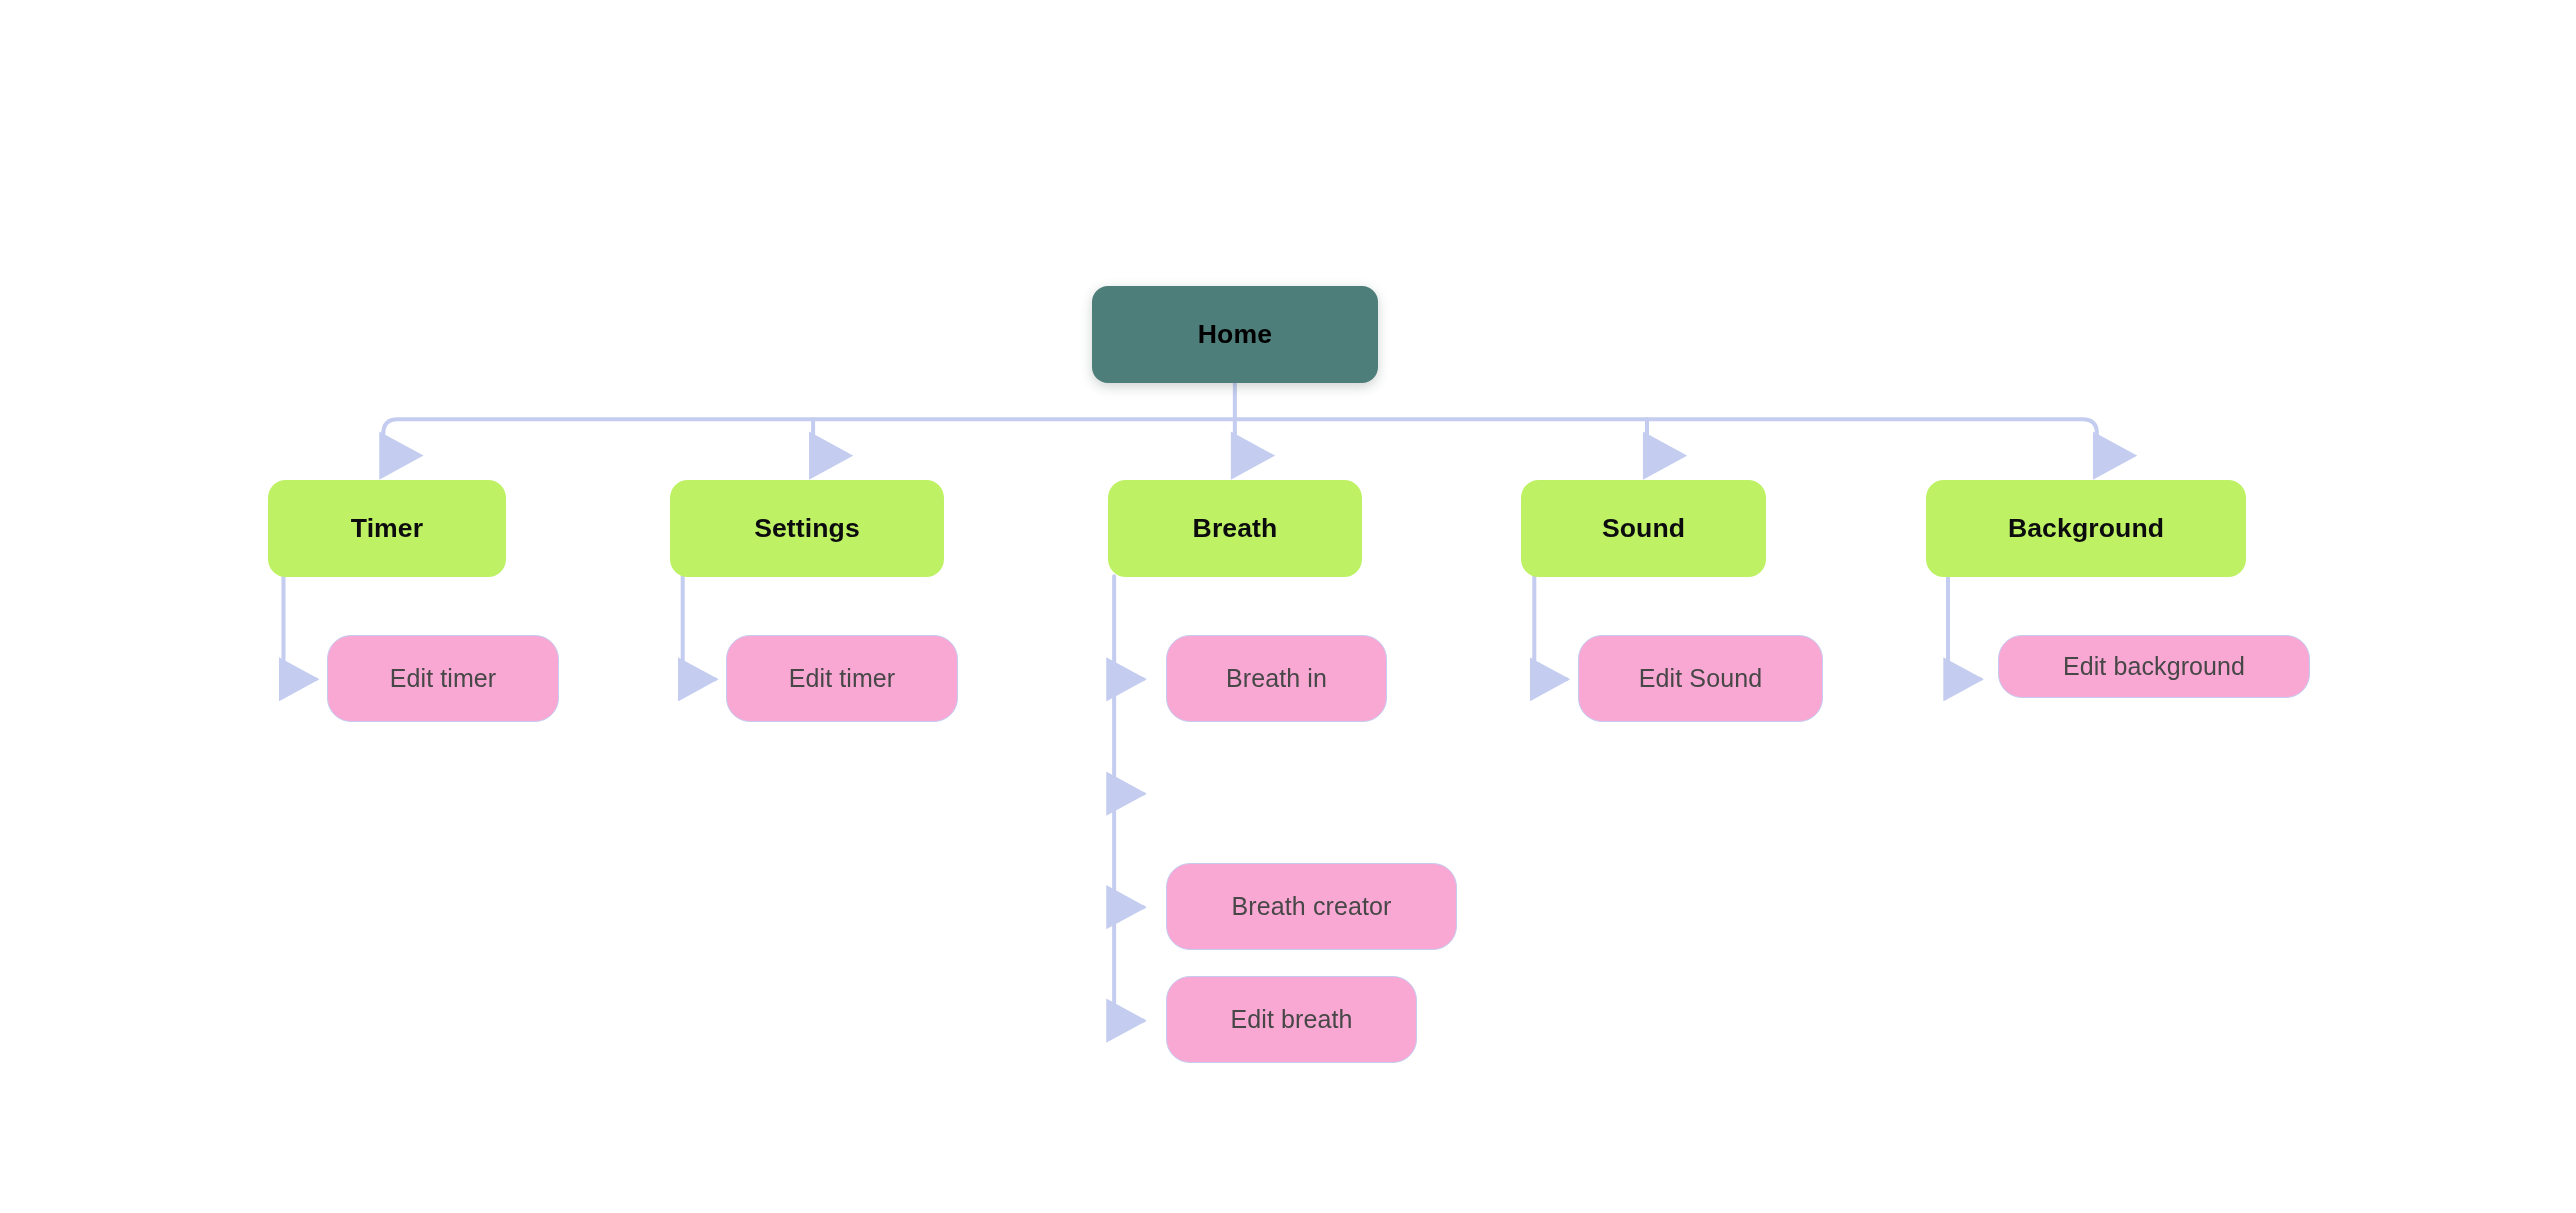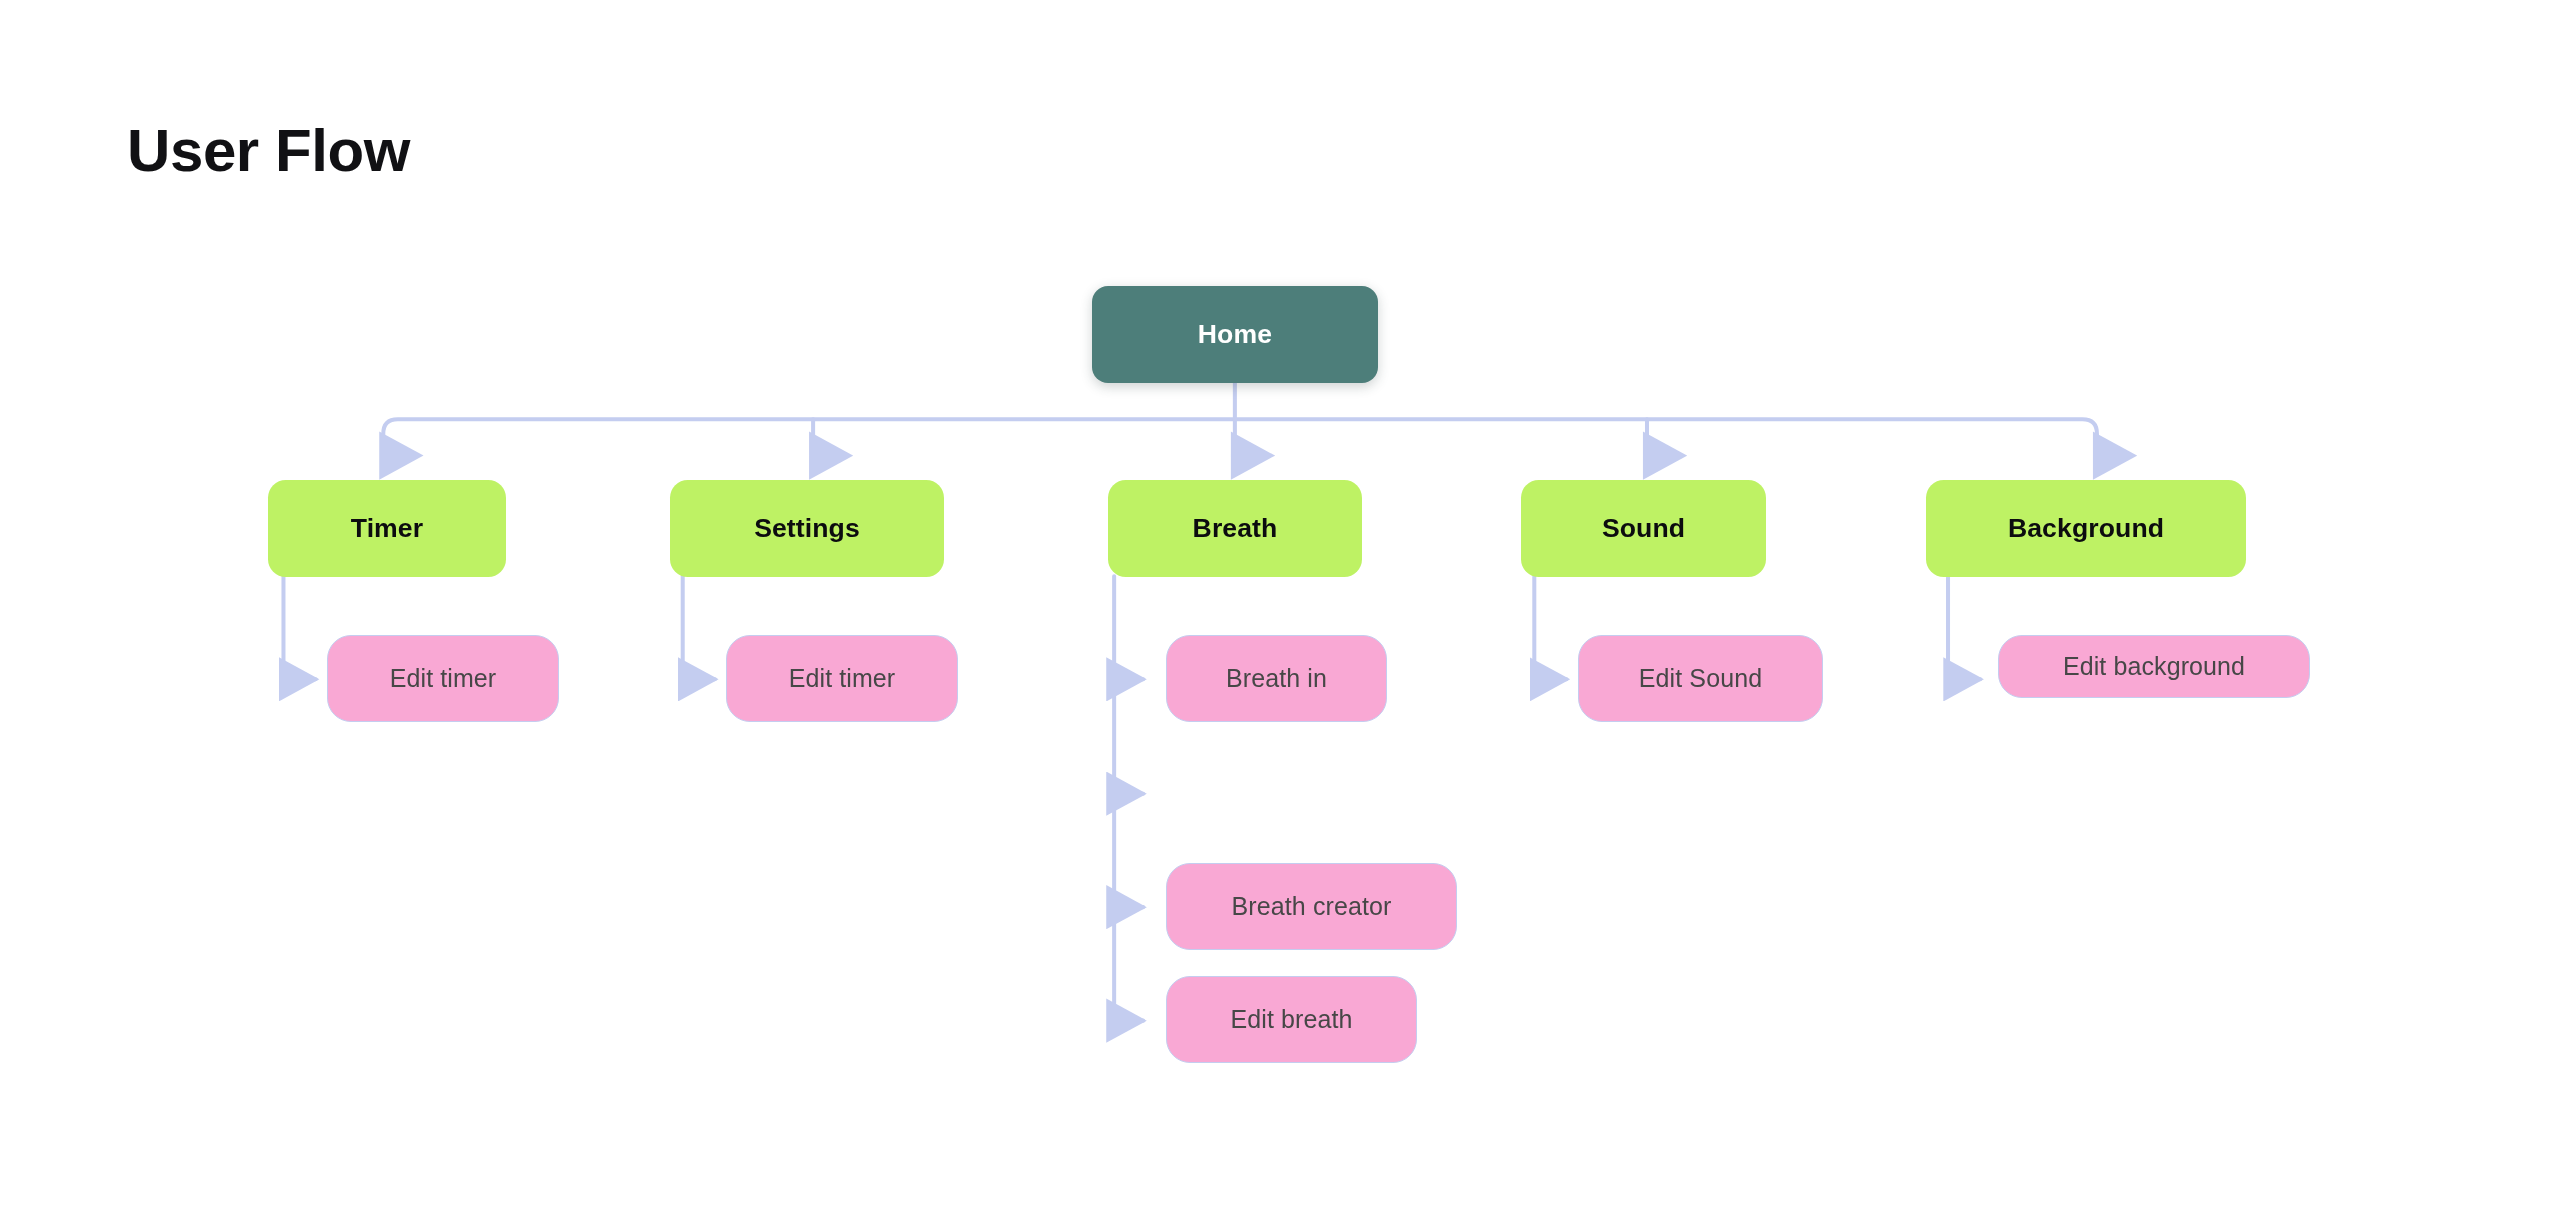--- a/index.html
+++ b/index.html
@@ -54,21 +54,21 @@
     z-index: 2;
     display: flex;
     align-items: center;
     justify-content: center;
     box-sizing: border-box;
     white-space: nowrap;
   }
 
   .node-root {
     background: #4d7e7a;
-    color: #ffffff;
+    color: #000000;
     border-radius: 16px;
     font-size: 26.6px;
     font-weight: 700;
     letter-spacing: 0.2px;
     box-shadow: 0 3.2px 11.3px rgba(40, 60, 60, 0.22);
   }
 
   .node-section {
     background: #bef264;
     color: #0c0c0f;
@@ -86,21 +86,20 @@
     font-size: 25px;
     font-weight: 400;
     letter-spacing: 0.1px;
   }
 </style>
 </head>
 <body>
 
 <div id="canvas">
 
-  <div class="page-title">User Flow</div>
 
   <svg id="wires" viewBox="0 0 3200 1507" width="2576" height="1213" xmlns="http://www.w3.org/2000/svg">
     <defs>
       <marker id="arrowDown" viewBox="0 0 12 12" refX="6" refY="10" markerWidth="12" markerHeight="12" orient="auto-start-reverse">
         <path d="M 0 0 L 12 0 L 6 11 Z" fill="#c4cdf0" transform="rotate(180 6 5.5)"></path>
       </marker>
       <marker id="arrowRight" viewBox="0 0 12 12" refX="10" refY="6" markerWidth="11" markerHeight="11" orient="auto">
         <path d="M 0 0 L 11 6 L 0 12 Z" fill="#c4cdf0"></path>
       </marker>
     </defs>

